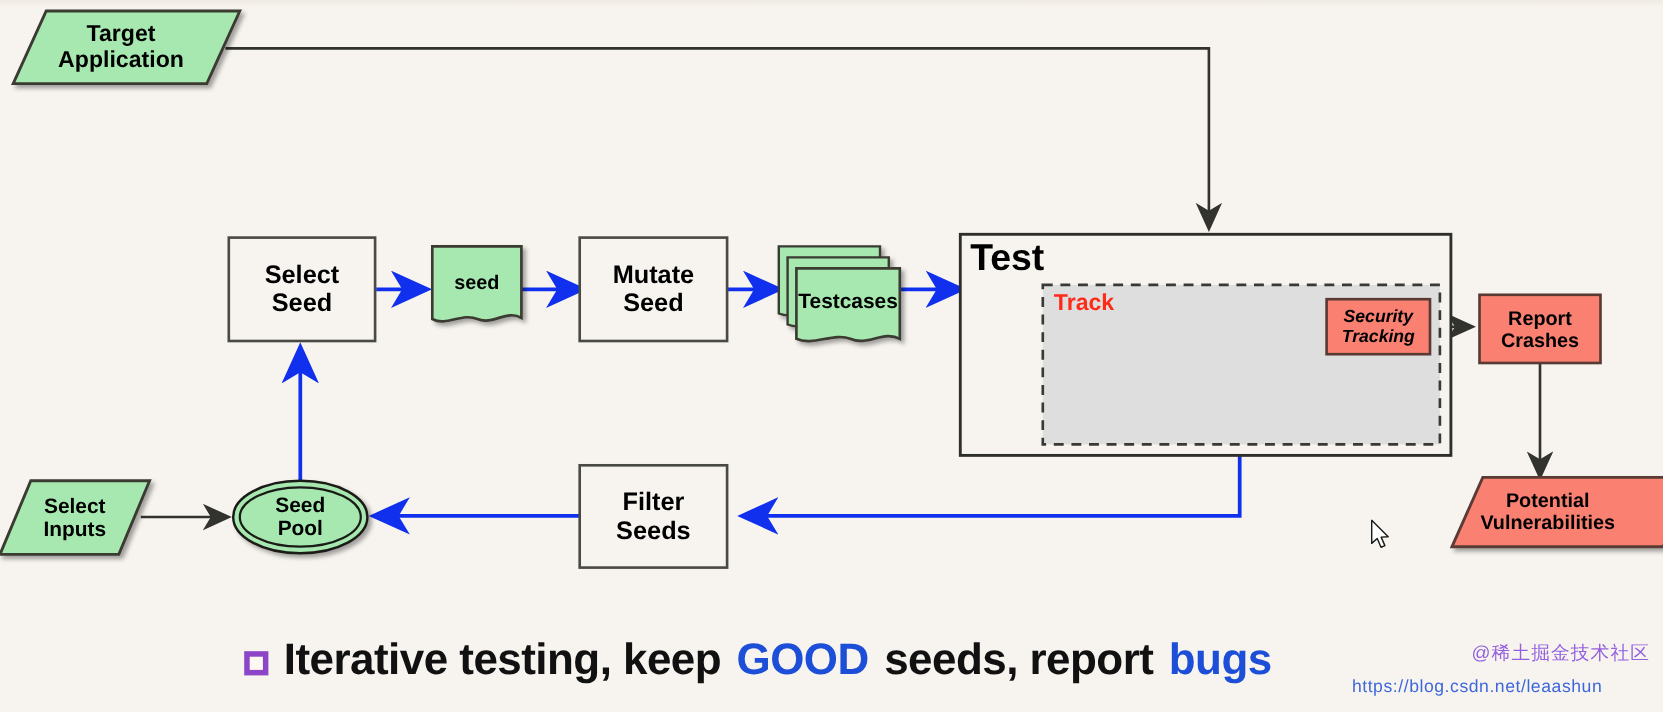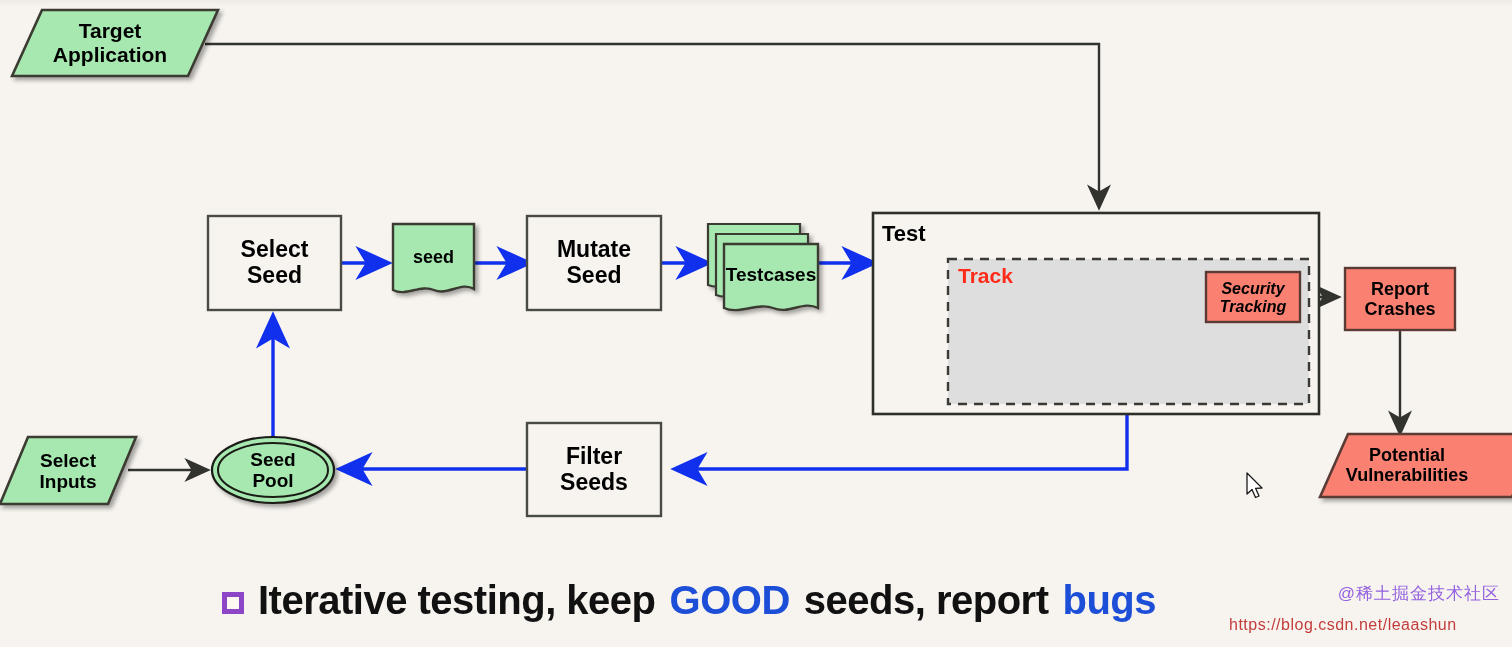--- a/index.html
+++ b/index.html
@@ -77,21 +77,21 @@
     font-size: 17px;
     color: #6d28d9;
     opacity: .72;
     letter-spacing: 1px;
   }
   .watermark-url {
     position: absolute;
     left: 1229px;
     top: 616px;
     font-size: 16px;
-    color: #b91c1c;
+    color: #1d4ed8;
     opacity: .85;
     letter-spacing: .5px;
   }
   .cursor {
     position: absolute;
     left: 1246px;
     top: 472px;
     width: 20px; height: 30px;
   }
 </style>
@@ -229,21 +229,21 @@
   <div class="node-label" style="left:208px; top:224px; width:133px; height:78px; font-size:23px;">Select
 Seed</div>
 
   <div class="node-label" style="left:393px; top:240px; width:81px; height:34px; font-size:18px;">seed</div>
 
   <div class="node-label" style="left:527px; top:224px; width:134px; height:78px; font-size:23px;">Mutate
 Seed</div>
 
   <div class="node-label" style="left:724px; top:258px; width:94px; height:34px; font-size:19px;">Testcases</div>
 
-  <div class="node-label" style="left:882px; top:218px; width:90px; height:32px; font-size:22px; justify-content:flex-start;">Test</div>
+  <div class="node-label" style="left:882px; top:218px; width:90px; height:32px; font-size:34px; justify-content:flex-start;">Test</div>
 
   <div class="node-label" style="left:958px; top:262px; width:90px; height:28px; font-size:21px; color:#FF2B19; justify-content:flex-start;">Track</div>
 
   <div class="node-label" style="left:1204px; top:276px; width:98px; height:44px; font-size:16px;font-style:italic;">Security
 Tracking</div>
 
   <div class="node-label" style="left:1345px; top:274px; width:110px; height:50px; font-size:18px;">Report
 Crashes</div>
 
   <div class="node-label" style="left:1317px; top:440px; width:180px; height:50px; font-size:18px;">Potential

